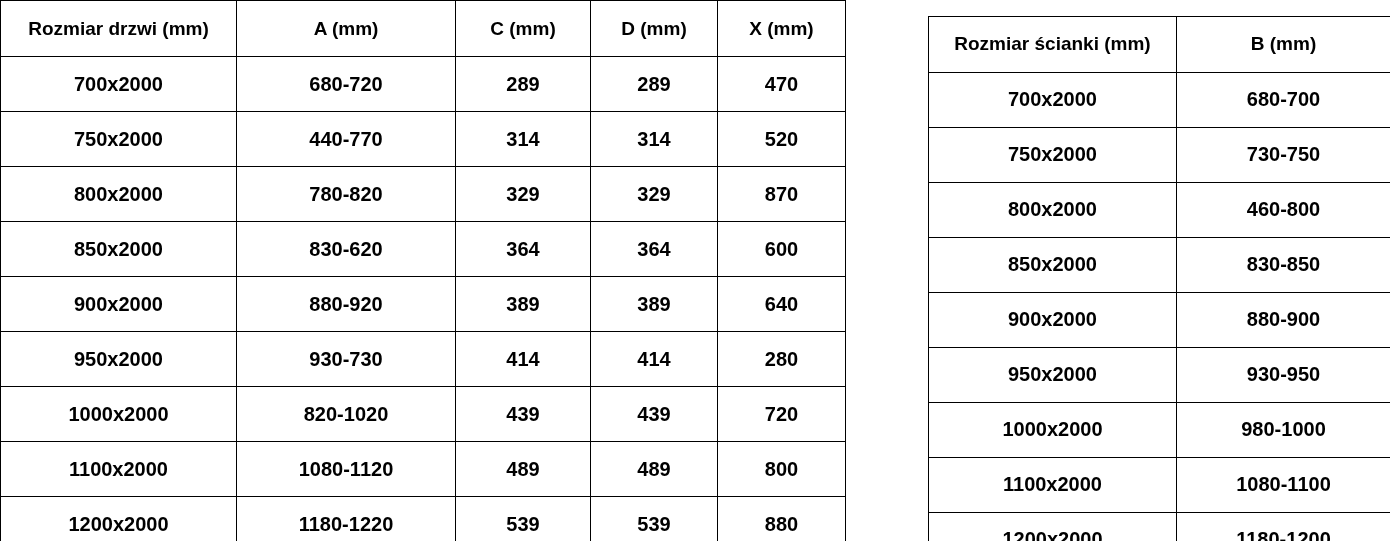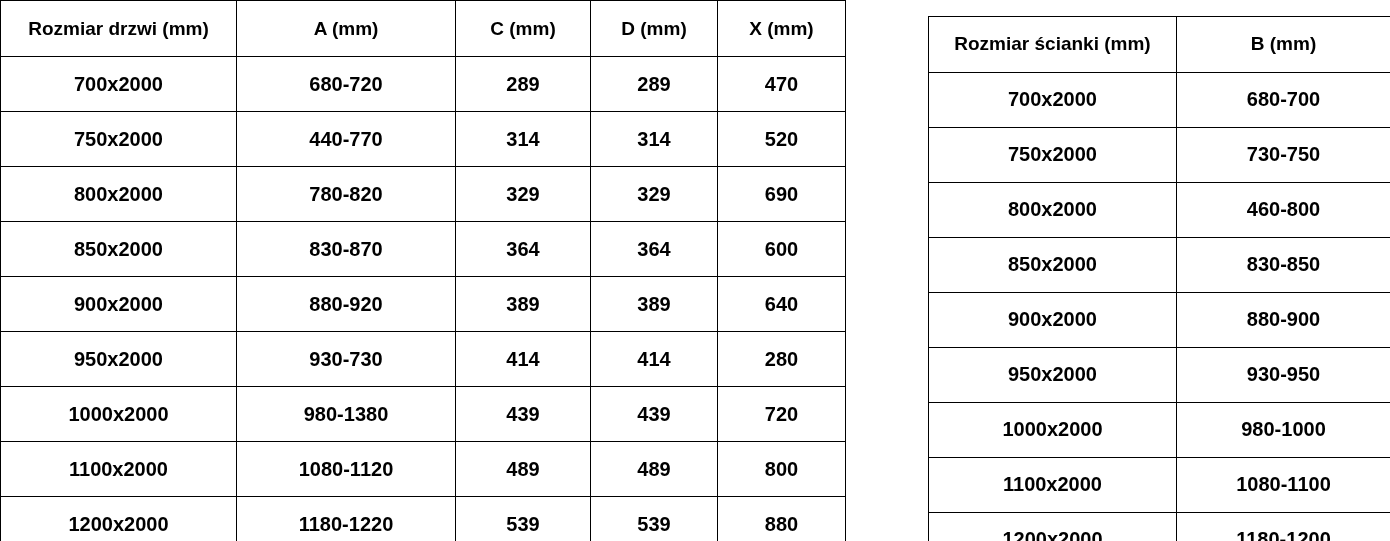--- a/index.html
+++ b/index.html
@@ -106,46 +106,46 @@
           <td>440-770</td>
           <td>314</td>
           <td>314</td>
           <td>520</td>
         </tr>
         <tr>
           <td>800x2000</td>
           <td>780-820</td>
           <td>329</td>
           <td>329</td>
-          <td>690</td>
+          <td>870</td>
         </tr>
         <tr>
           <td>850x2000</td>
-          <td>830-870</td>
+          <td>830-620</td>
           <td>364</td>
           <td>364</td>
           <td>600</td>
         </tr>
         <tr>
           <td>900x2000</td>
           <td>880-920</td>
           <td>389</td>
           <td>389</td>
           <td>640</td>
         </tr>
         <tr>
           <td>950x2000</td>
           <td>930-730</td>
           <td>414</td>
           <td>414</td>
           <td>280</td>
         </tr>
         <tr>
           <td>1000x2000</td>
-          <td>980-1380</td>
+          <td>820-1020</td>
           <td>439</td>
           <td>439</td>
           <td>720</td>
         </tr>
         <tr>
           <td>1100x2000</td>
           <td>1080-1120</td>
           <td>489</td>
           <td>489</td>
           <td>800</td>

